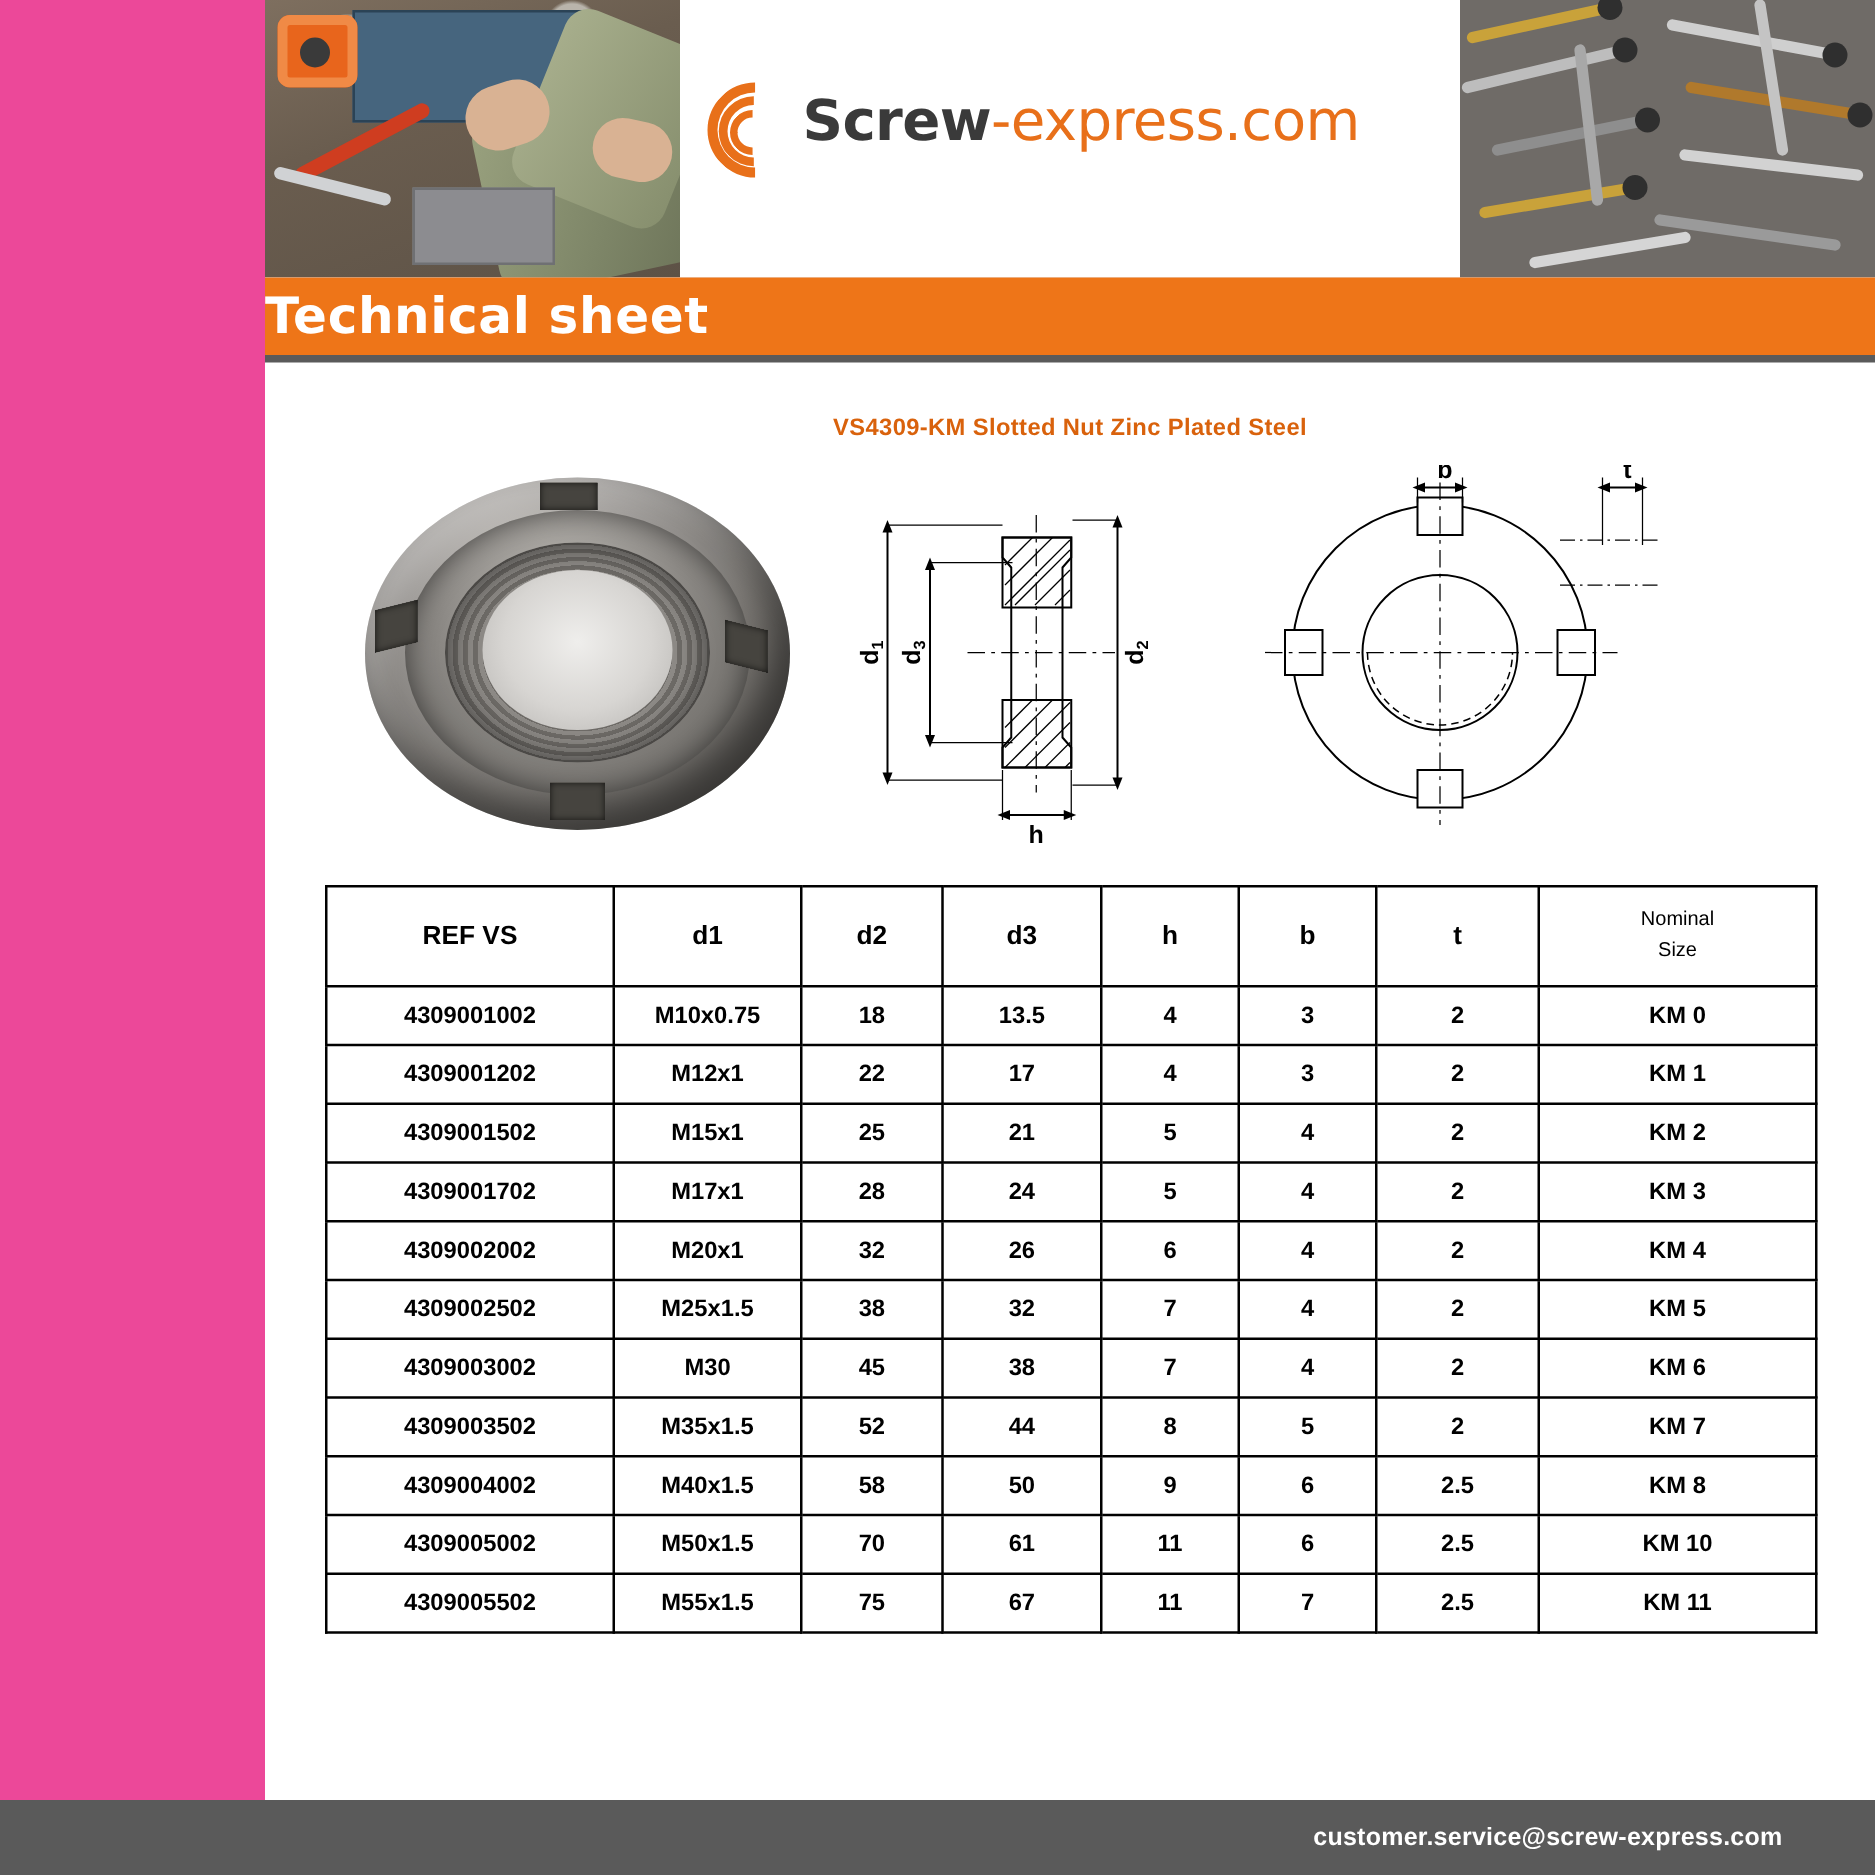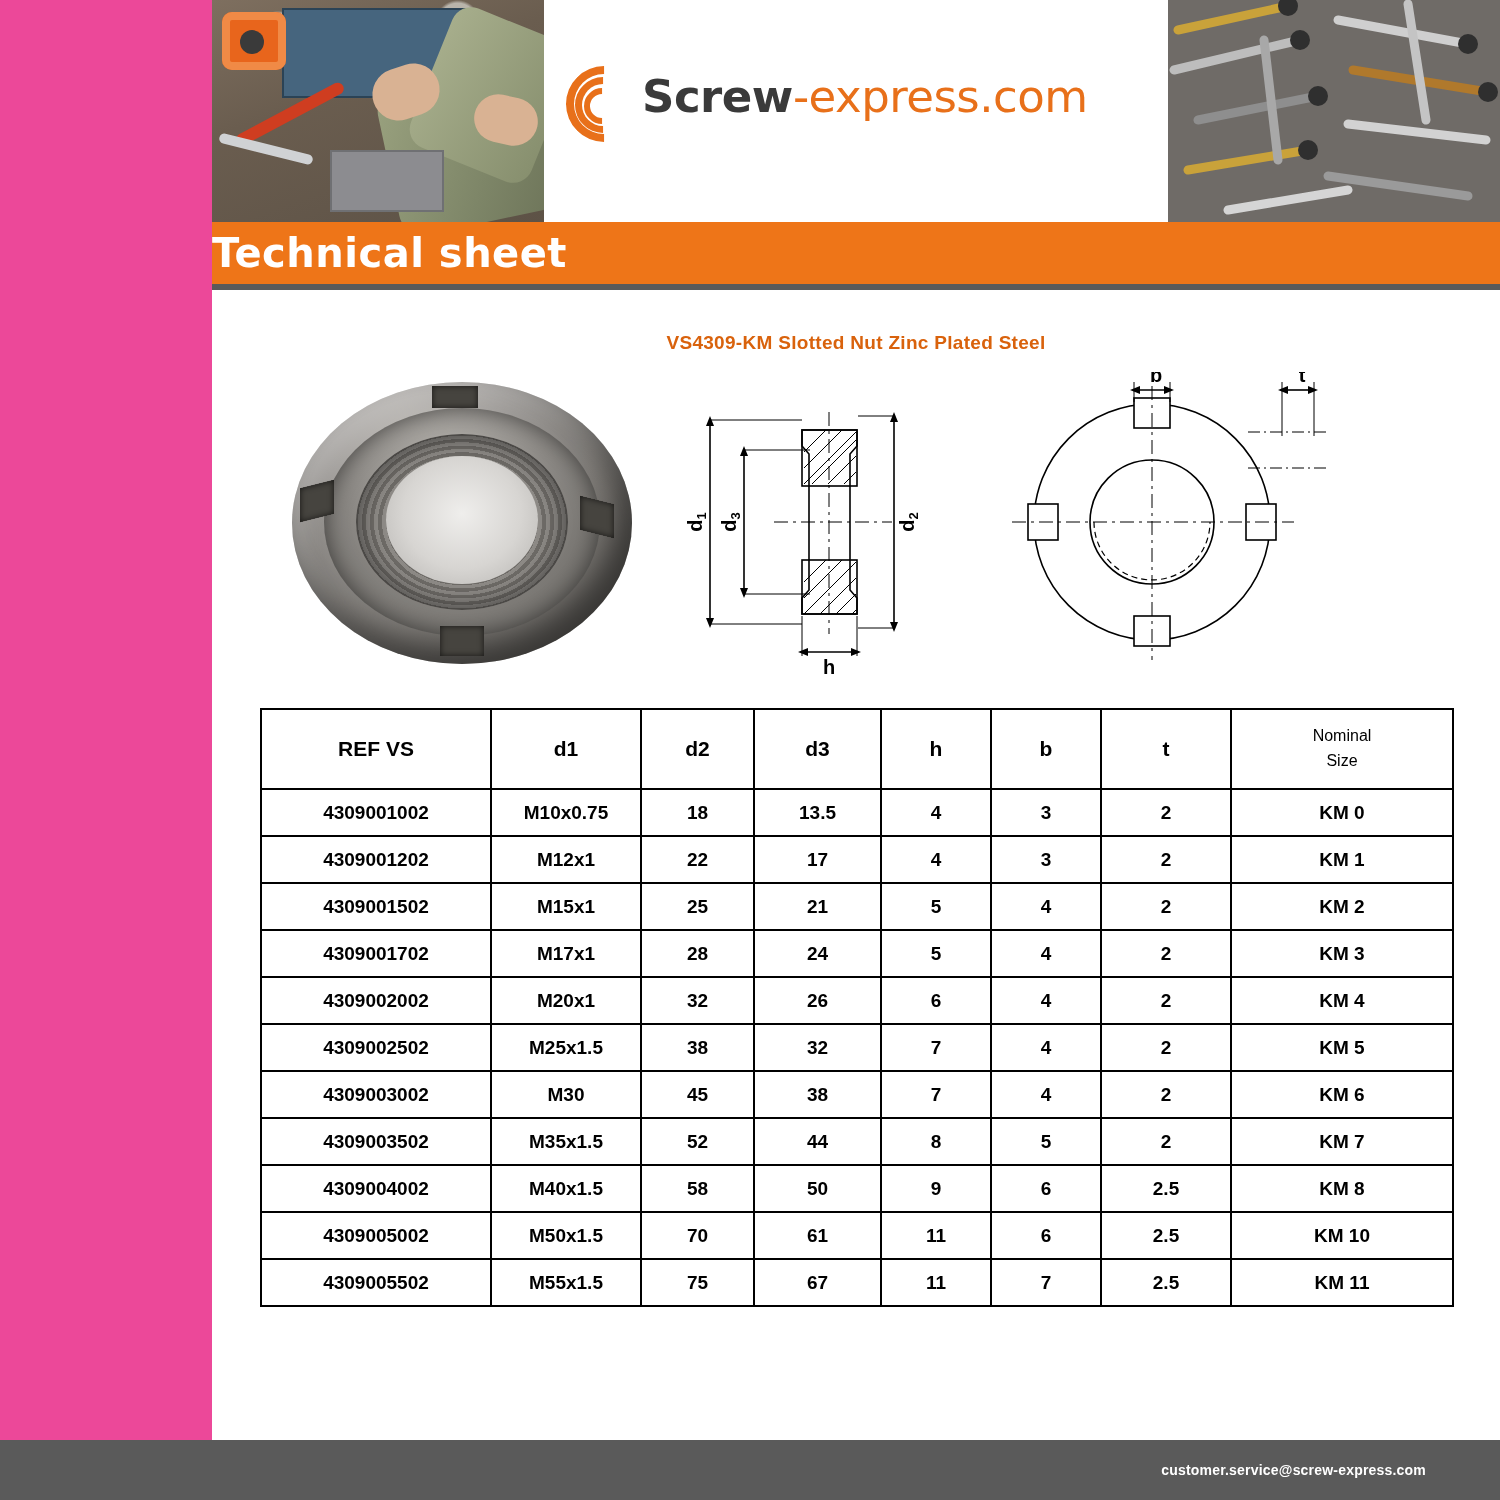--- a/index.html
+++ b/index.html
@@ -305,21 +305,21 @@
     bottom: 0;
     width: 1288px;
     height: 60px;
     background: #5a5a5a;
     display: flex;
     align-items: center;
     justify-content: flex-end;
   }
   .footer .mail {
     color: #ffffff;
-    font-size: 14px;
+    font-size: 20px;
     font-weight: bold;
     margin-right: 74px;
     letter-spacing: 0.2px;
     margin-left: 27px;
   }
   .footer-accent {
     position: absolute;
     left: 0; bottom: 0;
     width: 212px; height: 60px;
     background: #5a5a5a;

